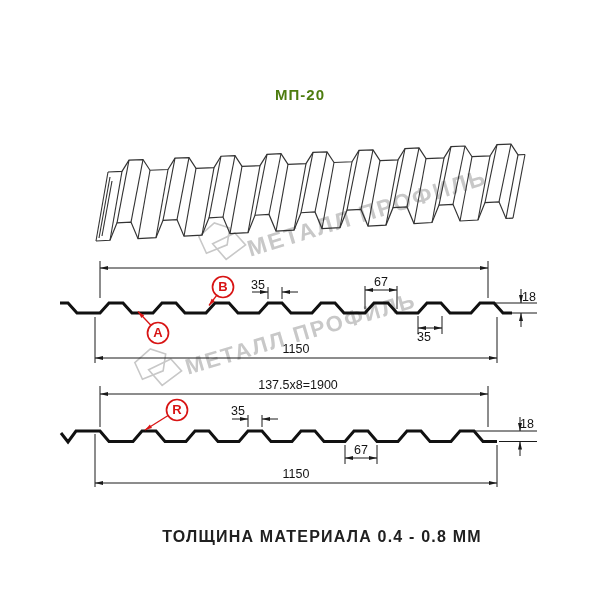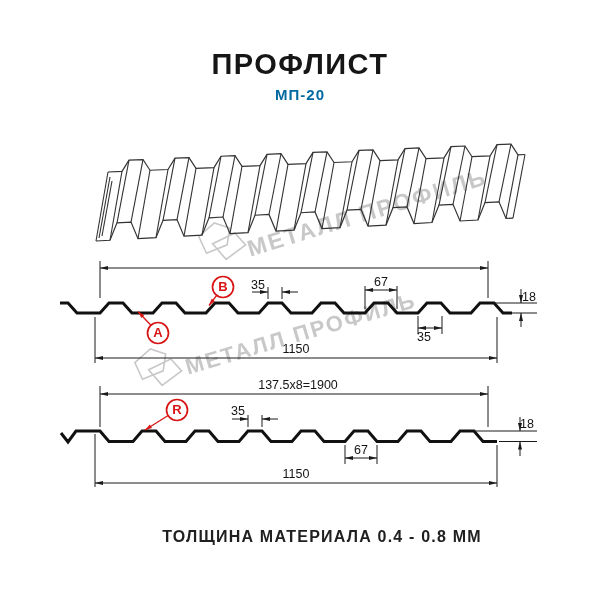--- a/index.html
+++ b/index.html
@@ -1,38 +1,37 @@
 <!DOCTYPE html>
 <html style="--accent: #d81414;"><head>
 <meta charset="utf-8">
 <style>
   html,body{margin:0;padding:0;background:#fff;}
   body{width:600px;height:600px;font-family:"Liberation Sans",sans-serif;}
   .stage{position:relative;width:600px;height:600px;background:#fff;overflow:hidden;}
   .title{position:absolute;top:48px;left:0;width:100%;text-align:center;
          font-size:29px;font-weight:800;letter-spacing:1.5px;color:#161616;z-index:3;}
   .subtitle{position:absolute;top:86px;left:0;width:100%;text-align:center;
-         font-size:15px;font-weight:600;letter-spacing:1px;color:#0369a1;z-index:3;}
+         font-size:15px;font-weight:600;letter-spacing:1px;color:#4d7c0f;z-index:3;}
   .footer{position:absolute;top:528px;left:0;width:100%;text-align:center;
          font-size:16px;font-weight:600;letter-spacing:1.2px;color:#202020;z-index:3;padding-left:22px;}
   .dim{position:absolute;font-size:12.5px;color:#141414;text-align:center;
        white-space:nowrap;z-index:3;line-height:1.05;}
   .lbl{position:absolute;width:22px;height:22px;line-height:22px;text-align:center;
        font-size:13px;font-weight:700;color:var(--accent,#d81414);z-index:4;}
   .wm-text{position:absolute;font-size:23px;font-weight:700;letter-spacing:2px;
        white-space:nowrap;transform-origin:0 50%;z-index:1;color:#c8c8c8;}
   .wm-logo{position:absolute;z-index:1;}
   svg.art{position:absolute;left:0;top:0;z-index:2;pointer-events:none;}
 </style>
 </head>
 <body>
 
 <div class="stage">
 
-  <div class="title">ПРОФЛИСТ</div>
   <div class="subtitle">МП-20</div>
 
   <svg class="wm-logo" style="left:192px;top:216px;transform:rotate(-12deg);" width="58" height="48" viewBox="0 0 58 48">
     <path d="M8 16 L26 6 L40 14 L34 30 L12 34 Z" fill="none" stroke="#c8c8c8" stroke-width="1.6"></path>
     <path d="M20 26 L44 20 L52 34 L30 44 Z" fill="none" stroke="#c8c8c8" stroke-width="1.6"></path>
   </svg>
   <div class="wm-text" style="left:248px;top:236px;transform:rotate(-17deg);">МЕТАЛЛ ПРОФИЛЬ</div>
 
   <svg class="wm-logo" style="left:128px;top:342px;transform:rotate(-12deg);" width="58" height="48" viewBox="0 0 58 48">
     <path d="M8 16 L26 6 L40 14 L34 30 L12 34 Z" fill="none" stroke="#c8c8c8" stroke-width="1.6"></path>

